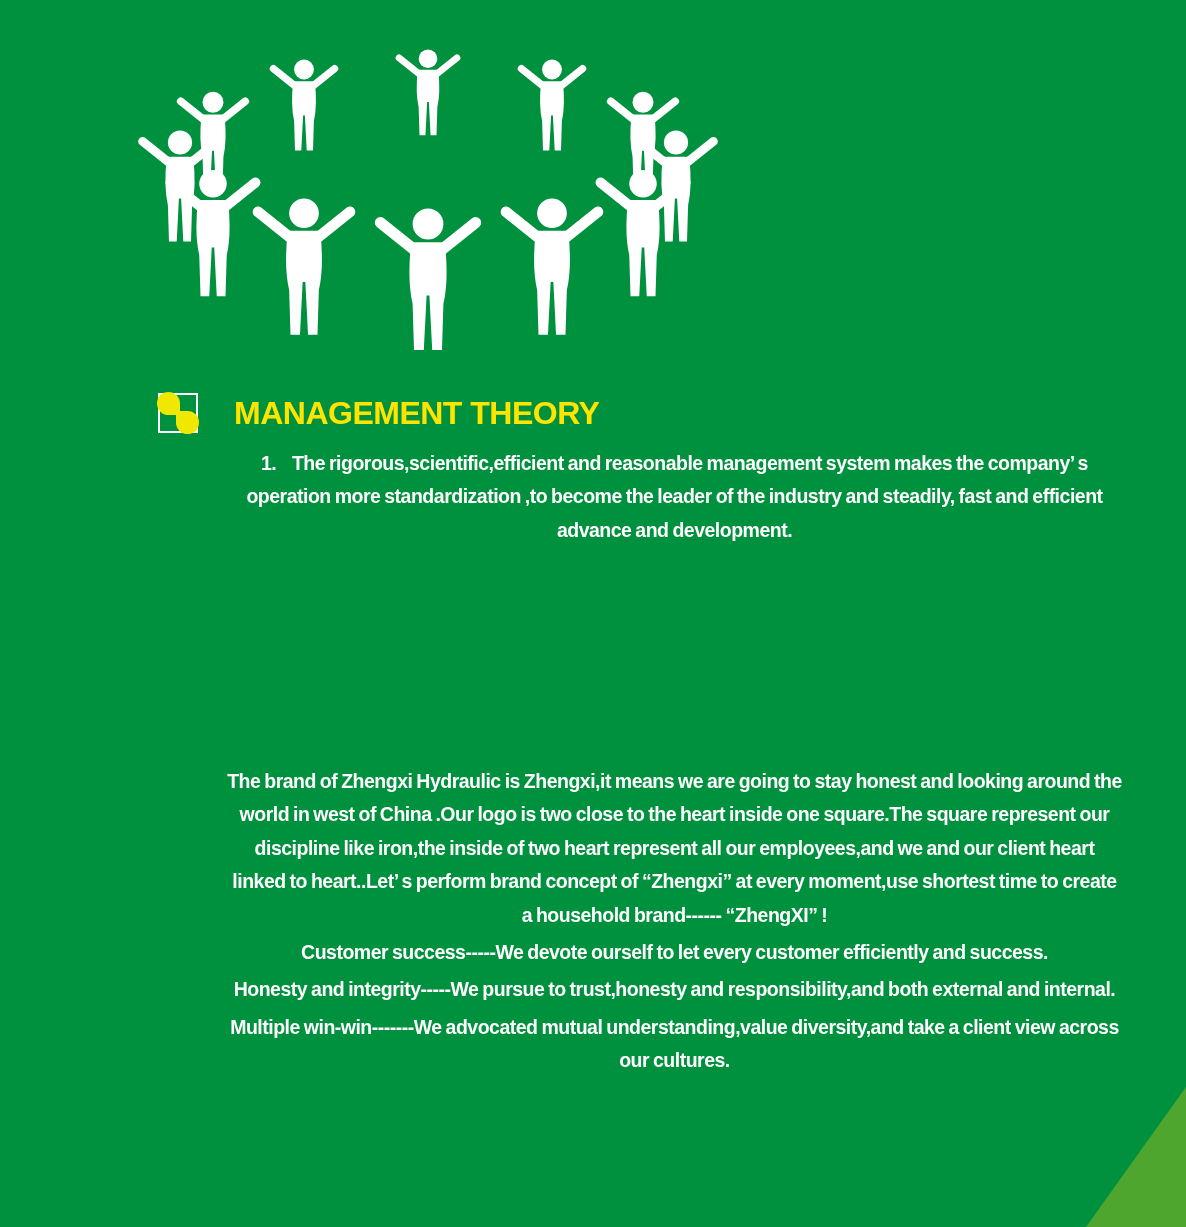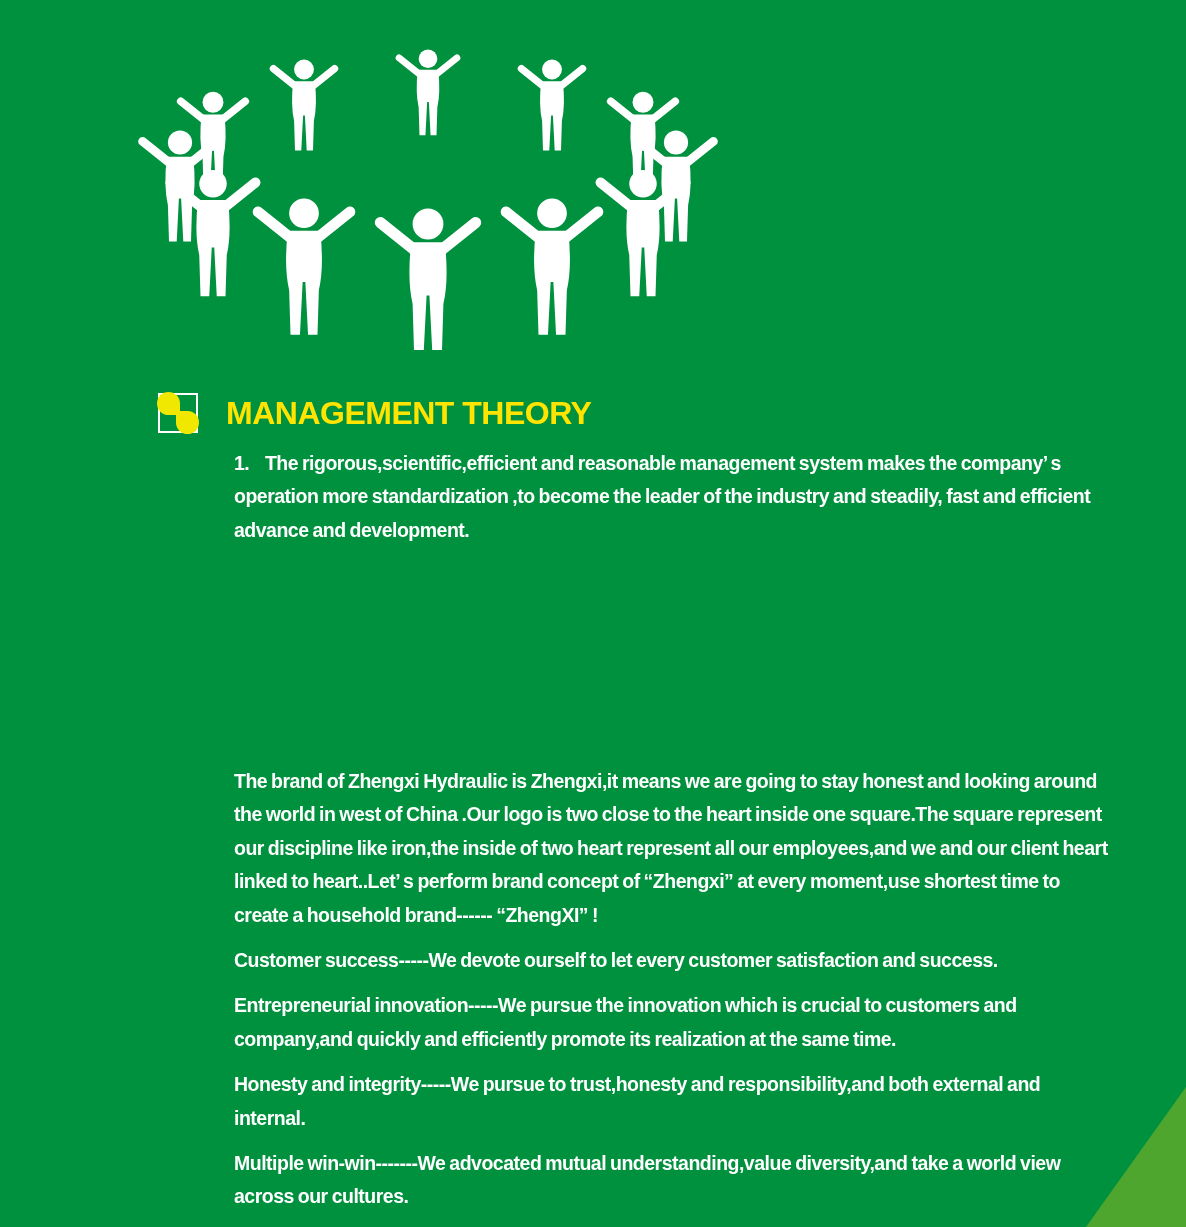--- a/index.html
+++ b/index.html
@@ -21,31 +21,31 @@
   .section-bs{top:752px;}
   .heading-row{display:flex;align-items:center;height:42px;}
   .logo-icon{
     position:relative;width:36px;height:36px;flex:0 0 36px;
     border:2px solid #ffffff;margin-right:24px;
   }
   .leaf{position:absolute;width:23px;height:23px;background:var(--leaf,#f0e800);}
   .leaf1{top:-3px;left:-3px;border-radius:75% 75% 0 75%;}
   .leaf2{bottom:-3px;right:-3px;border-radius:0 75% 75% 75%;}
   h2.heading{
-    margin:4px;color:var(--heading,#ffe400);
+    margin:12px;color:var(--heading,#ffe400);
     font-size:32px;font-weight:700;letter-spacing:-0.5px;
   }
   .body-text{
     margin:13px 0 0 64px;width:905px;
     color:var(--text,#ffffff);
     font-size:19.5px;font-weight:700;
     letter-spacing:-0.5px;word-spacing:-1px;
     line-height:33.4px;
   }
-  .body-text p{margin:12px;}
+  .body-text p{margin:4px;text-align:center;}
   
   .corner-triangle{
     position:absolute;right:0;bottom:0;
     width:100px;height:140px;
     background:var(--corner,#4ea62f);
     clip-path:polygon(100% 0,100% 100%,0 100%);
   }
 </style>
 </head>
 <body>
@@ -83,22 +83,21 @@
       <h2 class="heading">MANAGEMENT THEORY</h2>
     </div>
     <div class="body-text">
       <p>1.&nbsp;&nbsp;&nbsp; The rigorous,scientific,efficient and reasonable management system makes the company’ s operation more standardization ,to become the leader of the industry and steadily, fast and efficient advance and development.</p>
     </div>
   </section>
 
   <section class="section section-bs">
     <div class="body-text">
       <p>The brand of Zhengxi Hydraulic is Zhengxi,it means we are going to stay honest and looking around the world in west of China .Our logo is two close to the heart inside one square.The square represent our discipline like iron,the inside of two heart represent all our employees,and we and our client heart linked to heart..Let’ s perform brand concept of “Zhengxi” at every moment,use shortest time to create a household brand------ “ZhengXI” !</p>
-      <p>Customer success-----We devote ourself to let every customer satisfaction and success.</p>
-      <p>Entrepreneurial innovation-----We pursue the innovation which is crucial to customers and company,and quickly and efficiently promote its realization at the same time.</p>
+      <p>Customer success-----We devote ourself to let every customer efficiently and success.</p>
       <p>Honesty and integrity-----We pursue to trust,honesty and responsibility,and both external and internal.</p>
-      <p>Multiple win-win-------We advocated mutual understanding,value diversity,and take a world view across our cultures.</p>
+      <p>Multiple win-win-------We advocated mutual understanding,value diversity,and take a client view across our cultures.</p>
     </div>
   </section>
 
   <div class="corner-triangle"></div>
 
 </div>
 
 </body></html>

